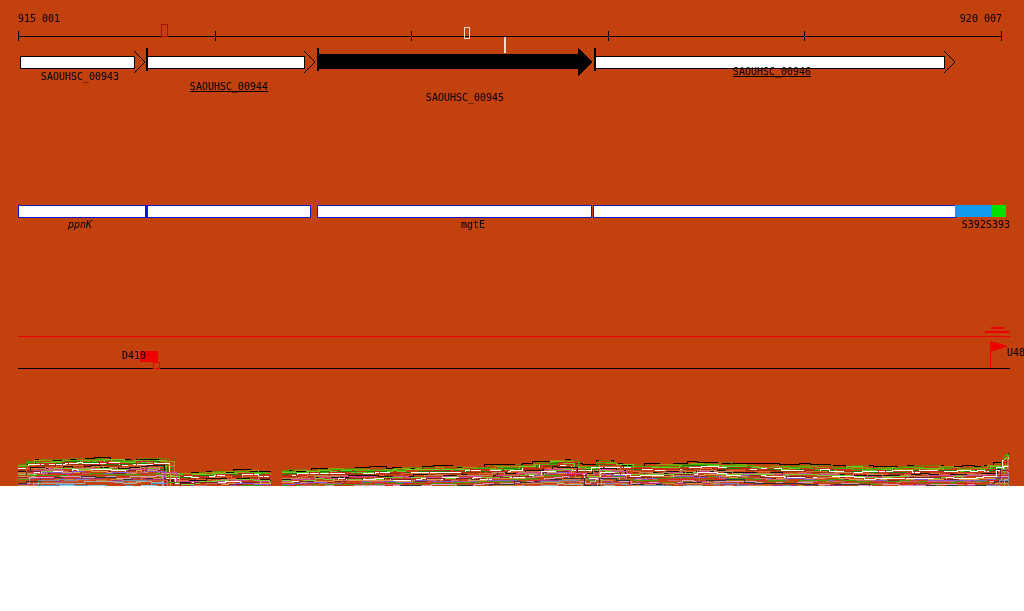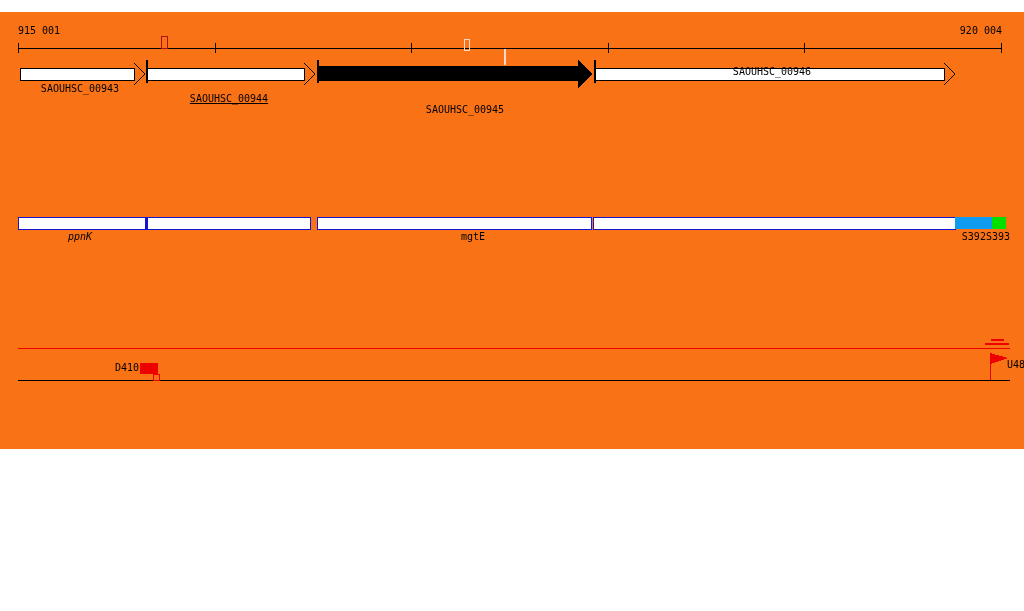--- a/index.html
+++ b/index.html
@@ -1,17 +1,17 @@
 <!DOCTYPE html>
 <html><head>
 <meta charset="utf-8">
 <style>
   html,body{margin:0;padding:0;background:#ffffff;}
-  .screen{position:relative;width:1024px;height:437px;overflow:hidden;background:#f97316;
-          font-family:"DejaVu Sans Mono","Liberation Mono",monospace;font-size:10px;line-height:11px;color:#000;margin-top:12px;}
+  .screen{position:relative;width:1024px;height:486px;overflow:hidden;background:#c2410c;
+          font-family:"DejaVu Sans Mono","Liberation Mono",monospace;font-size:10px;line-height:11px;color:#000;}
   #gfx{position:absolute;left:0;top:0;}
   .lbl{position:absolute;white-space:pre;}
   .anch-center{transform:translateX(-50%);}
   .anch-right{transform:translateX(-100%);}
 </style>
 </head>
 <body>
 
 <div class="screen">
   <svg id="gfx" width="1024" height="611" shape-rendering="crispEdges">
@@ -193,26 +193,26 @@
         <path d="M18 585.0 H34 V584.9 H49 V582.6 H58 V583.4 H76 V583.5 H92 V581.9 H104 V582.4 H124 V584.2 H131 V585.4 H150 V588.6 H164 V591.9 H174 V590.6 H192 V591.4 H197 V591.2 H203 V590.5 H218 V592.4 H223 V592.1 H228 V590.5 H236 V589.9 H241 V592.5 H252 V591.8 H269 V591.3 H270 V592.6" stroke="#77cc33" stroke-width="1"></path>
         <path d="M282 586.6 H299 V585.2 H309 V585.6 H315 V586.8 H323 V586.6 H343 V586.2 H358 V588.5 H375 V587.0 H393 V589.5 H406 V588.0 H421 V590.1 H437 V590.4 H447 V591.3 H467 V590.0 H487 V588.2 H500 V587.6 H511 V587.1 H529 V584.4 H536 V583.3 H555 V583.5 H563 V585.9 H576 V584.2 H588 V585.7 H595 V586.2 H600 V586.0 H616 V588.7 H621 V586.9 H631 V588.3 H646 V587.4 H654 V588.9 H669 V588.0 H681 V588.1 H691 V587.5 H702 V587.2 H715 V586.6 H726 V587.0 H735 V586.0 H747 V586.3 H762 V585.2 H767 V585.8 H787 V584.8 H799 V584.2 H815 V585.4 H829 V583.4 H839 V584.8 H848 V583.5 H859 V583.7 H877 V584.3 H884 V586.2 H891 V586.2 H907 V587.0 H912 V585.6 H917 V585.4 H927 V586.6 H933 V585.7 H949 V585.3 H958 V585.4 H968 V585.5 H982 V585.3 H1000 V583.4 H1006 V582.6 H1008 V582.7" stroke="#77cc33" stroke-width="1"></path>
         <path d="M18 589.2 H25 V588.2 H33 V587.1 H39 V586.0 H54 V586.1 H68 V586.8 H81 V587.7 H92 V586.4 H98 V585.9 H113 V586.8 H118 V586.8 H136 V590.0 H141 V593.0 H157 V596.0 H173 V596.1 H190 V594.9 H204 V596.3 H215 V595.7 H223 V595.3 H234 V596.8 H249 V596.6 H269 V595.4 H270 V597.0" stroke="#aa3377" stroke-width="1"></path>
         <path d="M282 590.1 H302 V590.0 H318 V591.5 H337 V591.1 H349 V590.5 H359 V591.9 H366 V591.1 H386 V593.1 H394 V591.5 H406 V591.8 H419 V591.7 H433 V592.6 H451 V592.7 H459 V595.4 H479 V594.3 H489 V591.6 H506 V590.7 H521 V589.6 H535 V588.2 H551 V588.7 H556 V587.6 H569 V587.9 H579 V588.4 H584 V590.0 H601 V591.0 H614 V591.3 H630 V591.2 H640 V591.8 H659 V591.6 H675 V592.0 H681 V591.2 H691 V592.9 H698 V592.8 H711 V591.2 H716 V591.0 H730 V590.6 H749 V590.1 H765 V590.3 H772 V590.4 H781 V588.9 H797 V591.0 H816 V588.5 H825 V587.5 H841 V587.5 H855 V587.4 H871 V588.2 H876 V588.3 H884 V588.0 H893 V588.1 H906 V589.8 H914 V588.2 H921 V589.4 H940 V589.9 H950 V588.0 H966 V588.4 H982 V587.5 H998 V587.5 H1004 V586.7 H1008 V584.7" stroke="#aa3377" stroke-width="1"></path>
         <path d="M18 589.8 H32 V586.5 H47 V586.6 H58 V588.3 H72 V587.9 H84 V586.3 H89 V588.4 H107 V588.9 H117 V588.0 H122 V590.9 H135 V592.1 H142 V591.9 H149 V595.9 H155 V595.0 H161 V594.1 H178 V596.9 H194 V596.0 H214 V596.8 H219 V596.5 H225 V596.9 H230 V597.0 H246 V596.4 H257 V597.2 H269 V596.6 H270 V596.2" stroke="#9b7722" stroke-width="1"></path>
         <path d="M282 589.0 H297 V589.2 H306 V589.4 H323 V590.0 H342 V592.3 H355 V590.7 H373 V592.2 H391 V591.7 H409 V593.2 H425 V594.2 H430 V594.0 H438 V594.8 H453 V595.0 H470 V595.5 H484 V593.5 H500 V591.5 H508 V591.3 H525 V590.5 H530 V588.9 H546 V587.0 H561 V589.5 H567 V589.8 H582 V590.4 H598 V592.3 H609 V591.5 H625 V592.6 H638 V591.7 H646 V592.5 H654 V591.6 H669 V592.7 H675 V592.0 H686 V593.8 H698 V591.2 H709 V591.3 H721 V591.5 H727 V589.9 H743 V590.4 H748 V591.1 H756 V590.1 H766 V590.0 H778 V589.0 H790 V588.8 H797 V589.4 H804 V588.0 H822 V589.0 H841 V588.8 H859 V588.2 H879 V589.2 H885 V589.6 H892 V590.6 H897 V589.9 H915 V590.5 H934 V590.0 H945 V590.1 H950 V589.6 H960 V589.3 H969 V589.9 H975 V588.9 H982 V589.9 H995 V588.9 H1008 V586.3" stroke="#9b7722" stroke-width="1"></path>
       </g>
     </svg>
 
   <div class="lbl" style="left: 18px; top: 13px;">915 001</div>
-  <div class="lbl anch-right" style="left: 1002px; top: 13px;">920 004</div>
+  <div class="lbl anch-right" style="left: 1002px; top: 13px;">920 007</div>
 
   <div class="lbl anch-center" style="left: 80px; top: 71px; text-align: right;">SAOUHSC_00943</div>
   <div class="lbl anch-center" style="left: 229px; top: 81px; text-decoration: underline;">SAOUHSC_00944</div>
   <div class="lbl anch-center" style="left: 465px; top: 92px;">SAOUHSC_00945</div>
-  <div class="lbl anch-center" style="left: 772px; top: 54px;">SAOUHSC_00946</div>
+  <div class="lbl anch-center" style="left: 772px; top: 66px; text-decoration: underline;">SAOUHSC_00946</div>
 
   <div class="lbl anch-center" style="left: 80px; top: 219px; font-style: italic;">ppnK</div>
   <div class="lbl anch-center" style="left: 473px; top: 219px;">mgtE</div>
   <div class="lbl anch-right" style="left: 1010px; top: 219px;">S392S393</div>
 
-  <div class="lbl anch-right" style="left: 139px; top: 350px;">D410</div>
+  <div class="lbl anch-right" style="left: 146px; top: 350px;">D410</div>
   <div class="lbl" style="left: 1007px; top: 347px;">U48</div>
 </div>
 
 </body></html>

